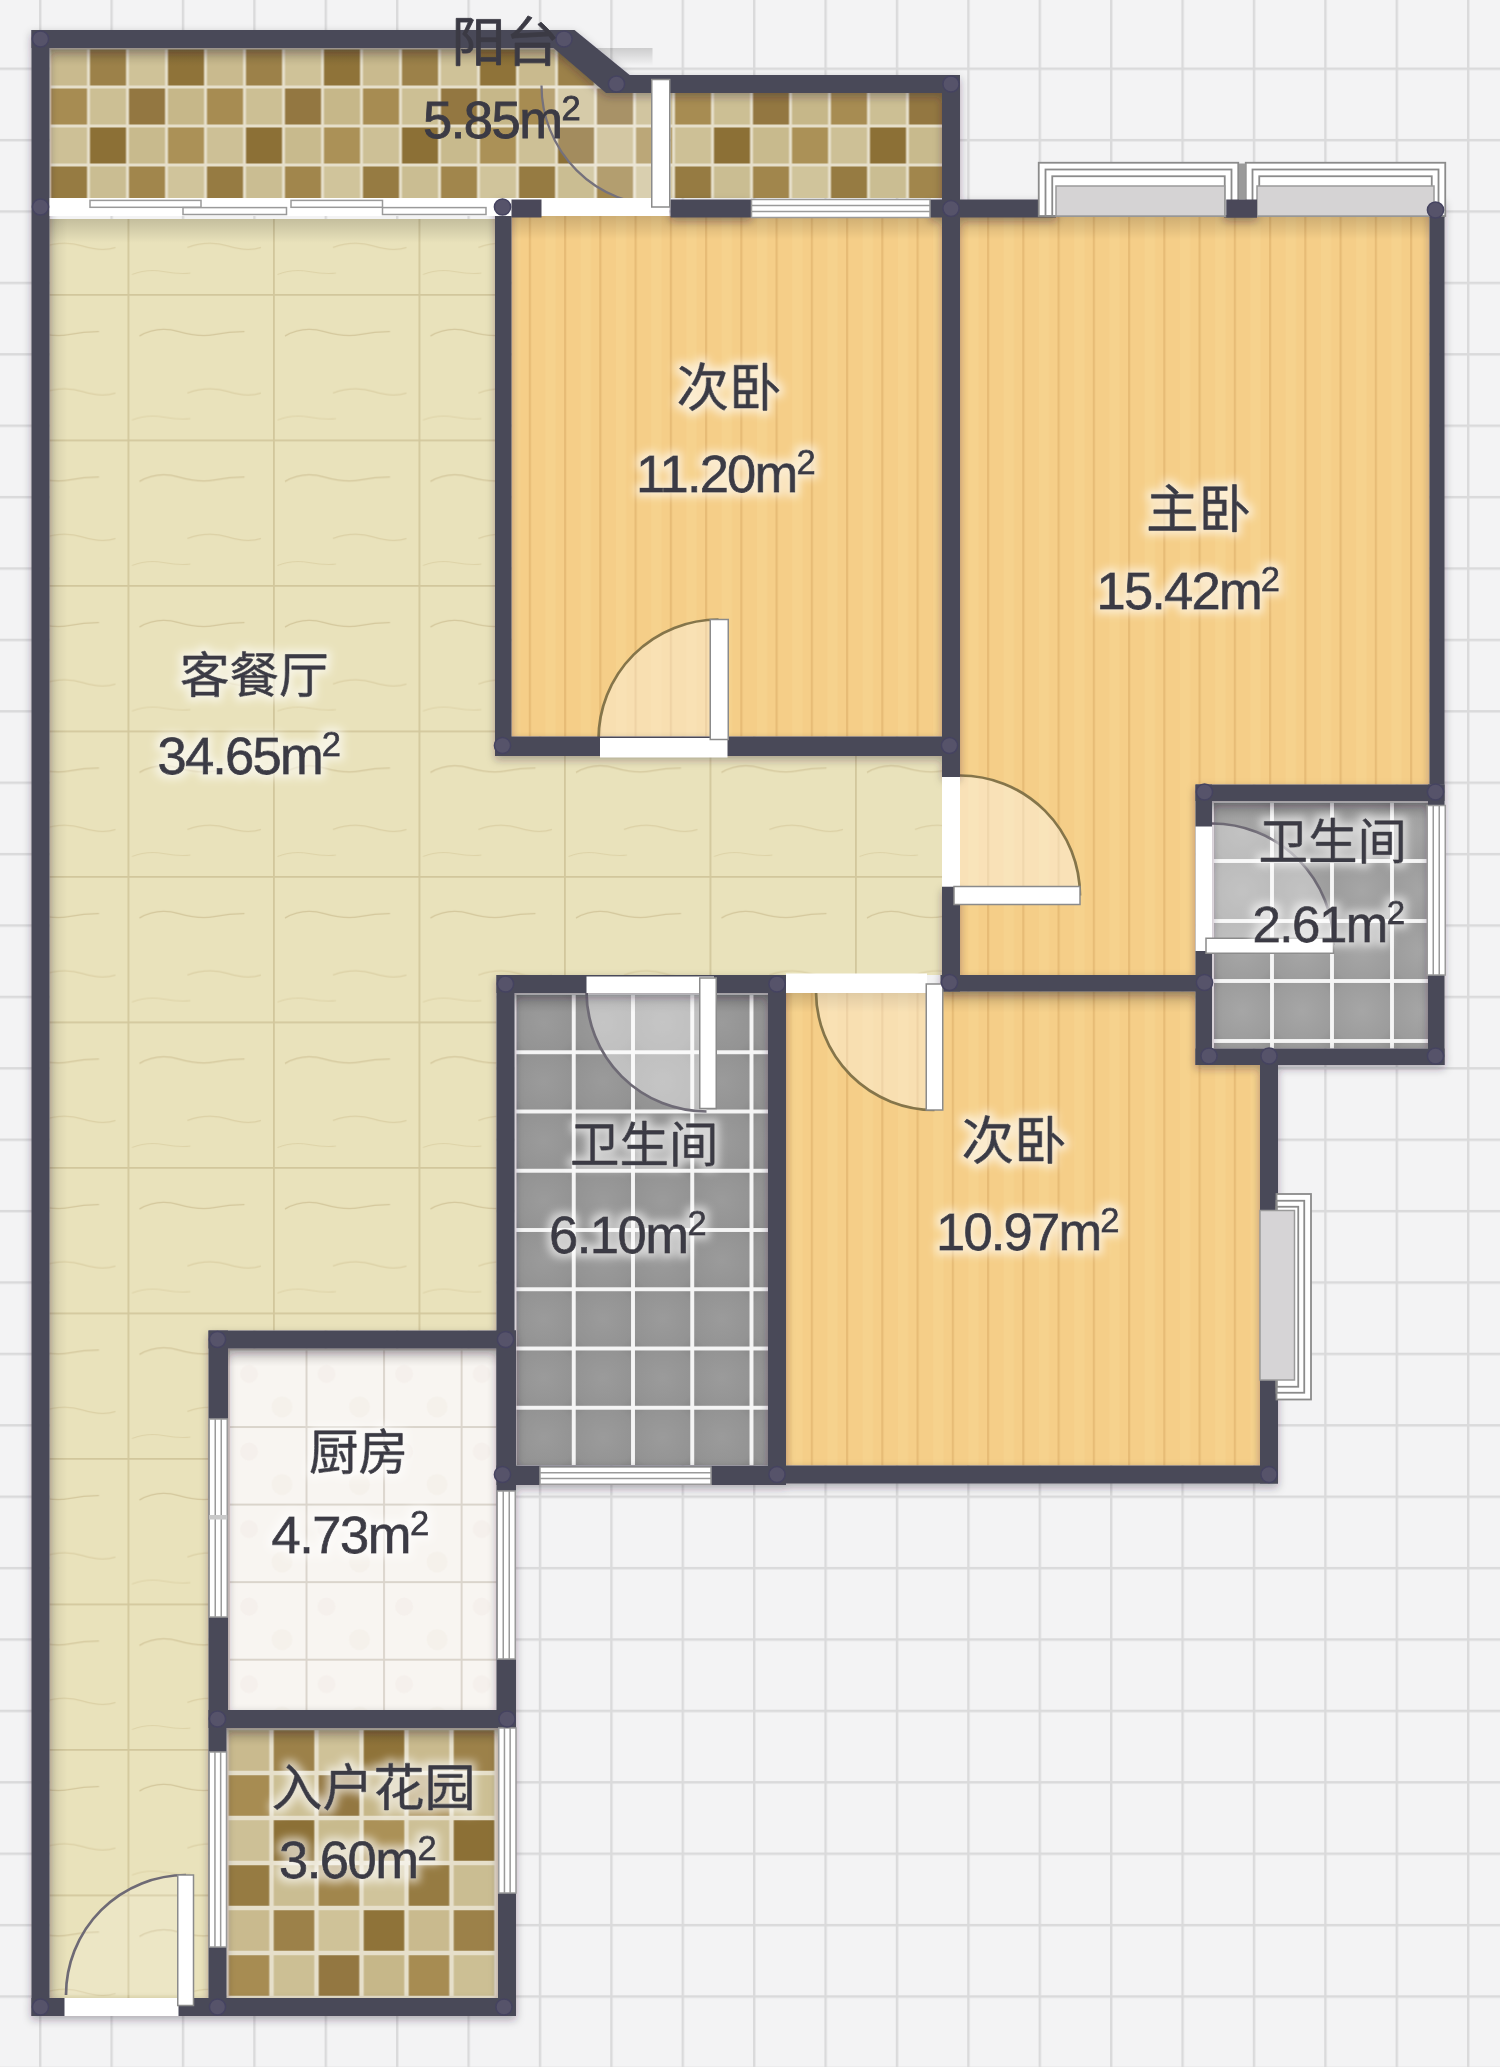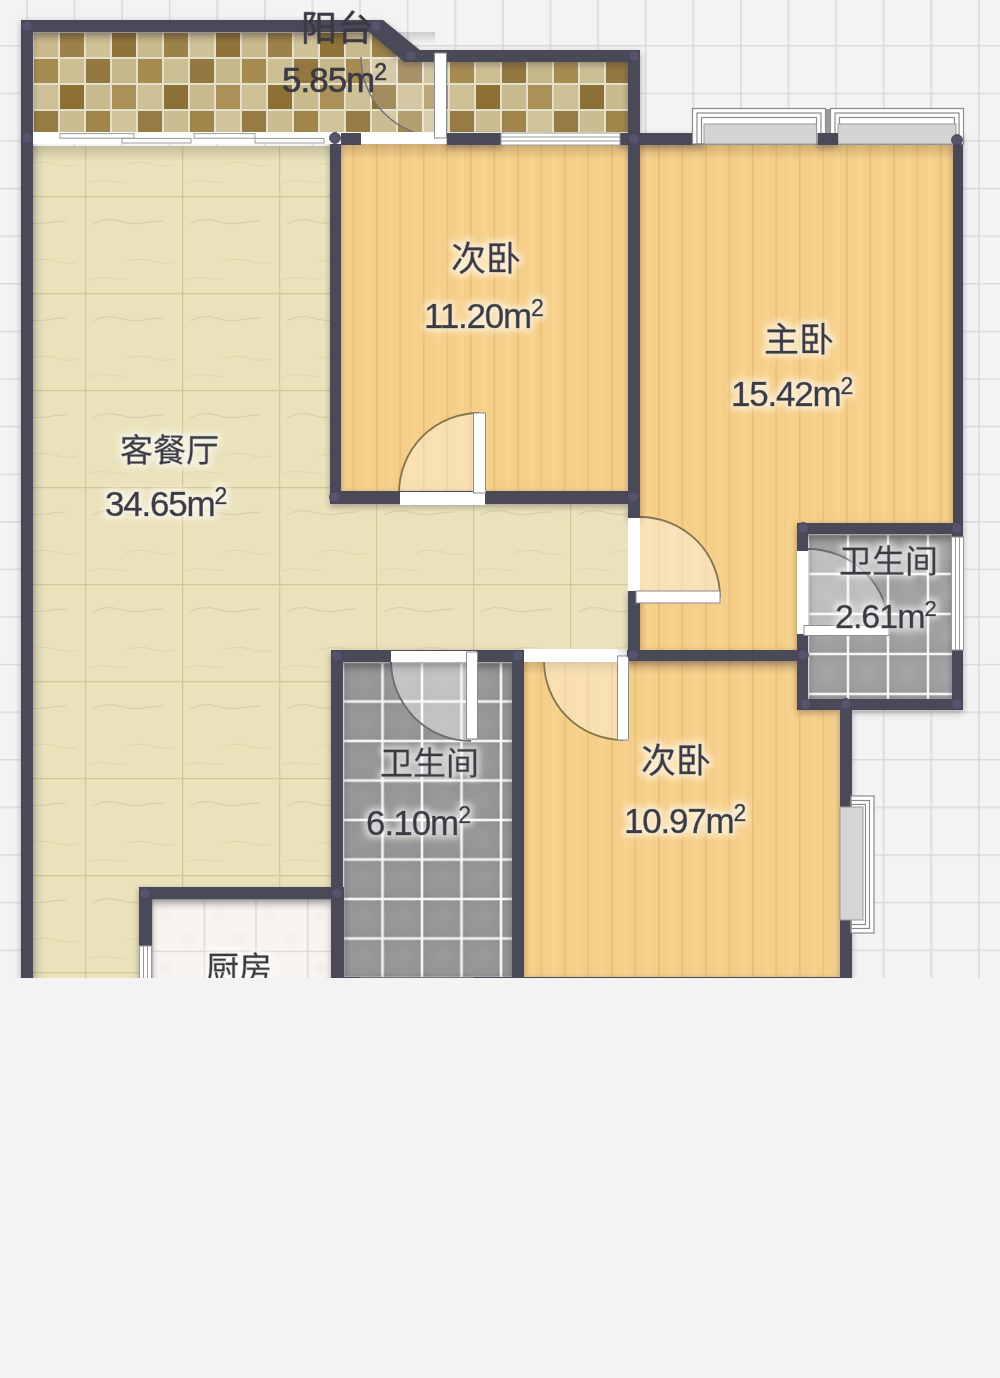--- a/index.html
+++ b/index.html
@@ -1,16 +1,16 @@
 <!DOCTYPE html>
 <html><head>
 <meta charset="utf-8">
 <style>
 html,body{margin:0;padding:0;background:#f3f3f4;}
-#stage{width:1000px;height:978px;position:relative;overflow:hidden;font-family:"Liberation Sans", sans-serif;}
+#stage{width:1000px;height:1378px;position:relative;overflow:hidden;font-family:"Liberation Sans", sans-serif;}
 svg{display:block;}
 </style>
 </head>
 <body>
 <div id="stage">
 <svg width="1000" height="1378" viewBox="0 0 1000 1378">
 <defs>
 
 <pattern id="grid" x="26" y="-2.6" width="47.6" height="47.6" patternUnits="userSpaceOnUse">
   <rect width="47.6" height="47.6" fill="#f3f3f4"></rect>

